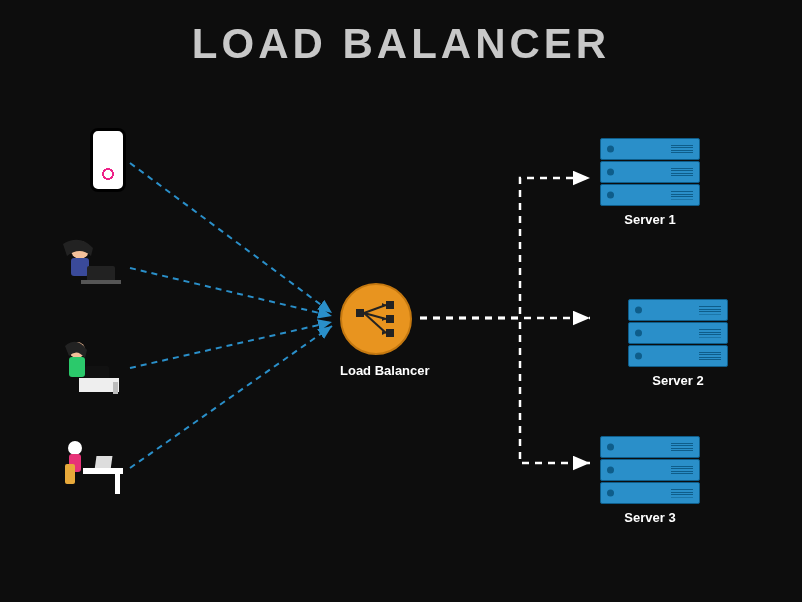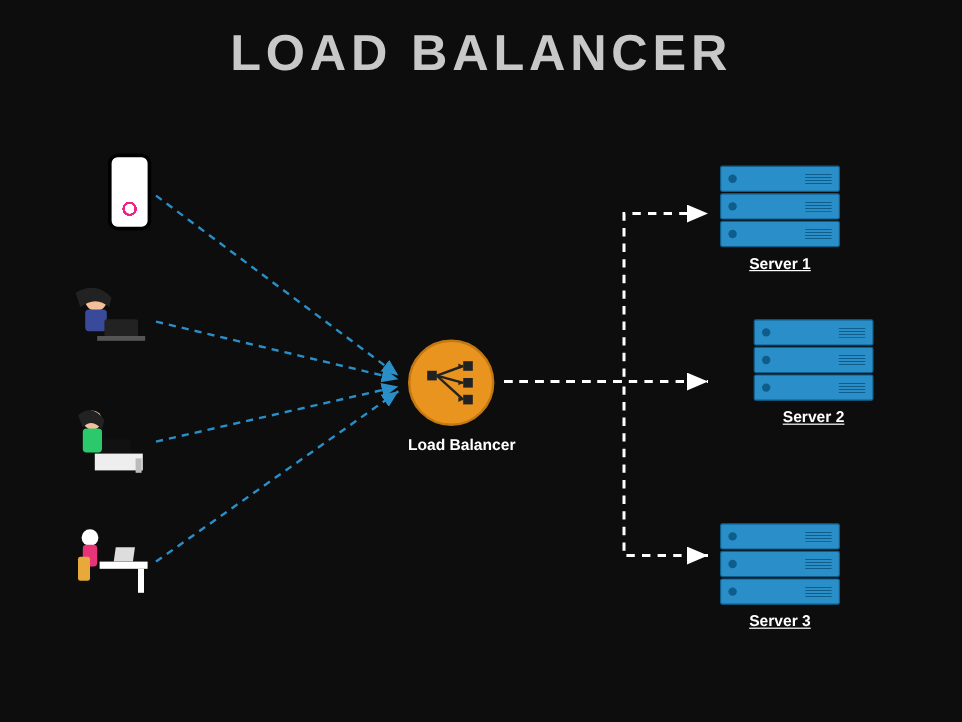--- a/index.html
+++ b/index.html
@@ -85,21 +85,21 @@
   margin-top: 8px;
   color: #fff;
 }
 
 .server-stack {
   position: absolute;
   left: 600px;
   text-align: center;
 }
 .server-stack.s1 { top: 70px; }
-.server-stack.s2 { top: 198px; padding-left: 28px; }
+.server-stack.s2 { top: 231px; padding-left: 28px; }
 .server-stack.s3 { top: 368px; }
 
 .server {
   width: 100px;
   height: 68px;
   display: flex;
   flex-direction: column;
   gap: 1px;
 }
 .server-unit {
@@ -128,21 +128,20 @@
   transform: translateY(-50%);
   width: 22px;
   height: 9px;
   background: repeating-linear-gradient(0deg, #0e5d8a 0 1px, transparent 1px 2.5px);
 }
 .server-label {
   font-size: 13px;
   font-weight: bold;
   margin-top: 6px;
   color: #fff;
-  text-decoration: underline;
 }
 
 svg.lines {
   position: absolute;
   top: 0;
   left: 0;
   width: 100%;
   height: 100%;
   pointer-events: none;
 }

